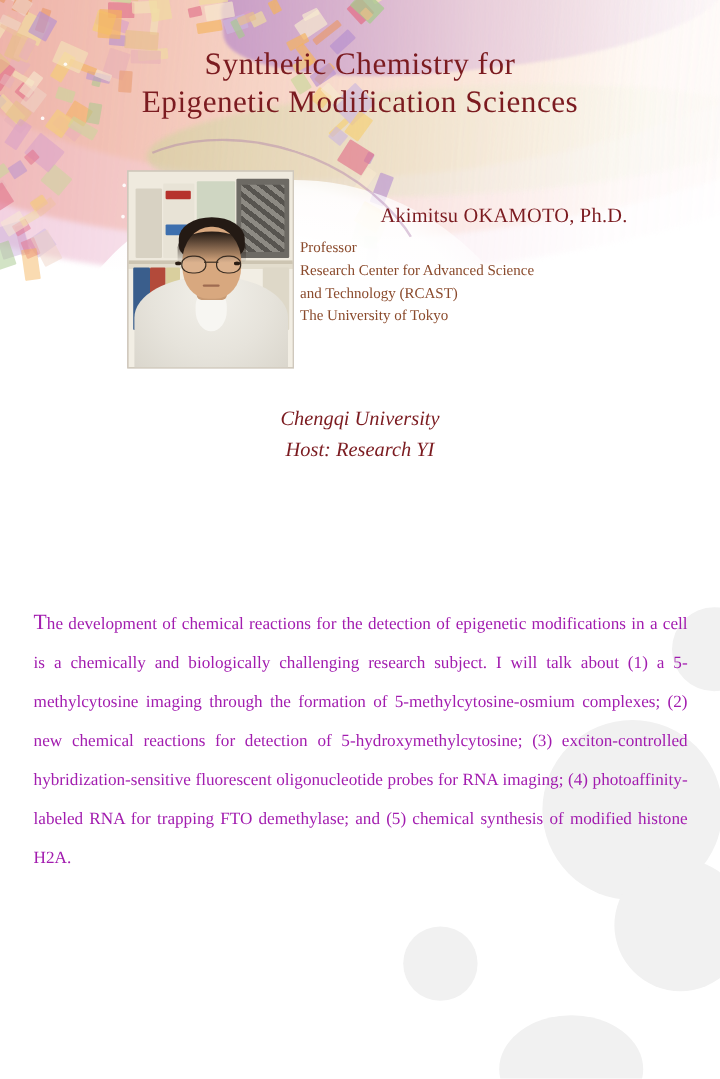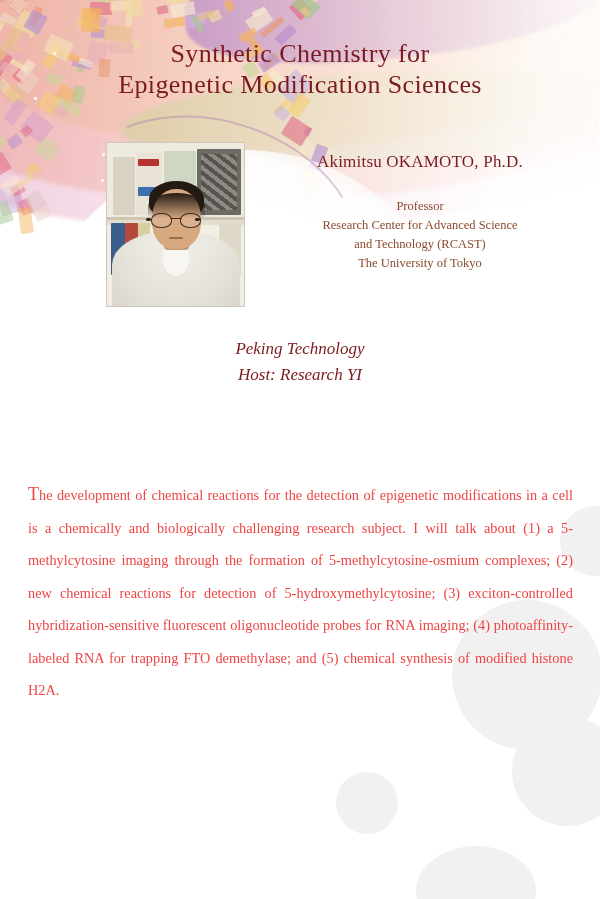--- a/index.html
+++ b/index.html
@@ -183,55 +183,54 @@
   .ph-eye {
     position: absolute; top: 75px; width: 5px; height: 2.5px; background: #2a1d14; border-radius: 50%;
   }
   .ph-mouth {
     position: absolute; left: 50%; top: 94px; width: 14px; height: 2px; margin-left: -7px;
     background: #9e6b51; border-radius: 2px;
   }
 
   .speaker-name {
     position: absolute;
-    left: 250px; top: 152px;
+    left: 250px; top: 170px;
     width: 340px;
     text-align: center;
     color: #7b1b20;
     font-size: 17px;
     letter-spacing: .2px;
   }
   .affil {
     position: absolute;
     left: 250px; top: 197px;
     width: 340px;
-    text-align: center;
     color: #8a4a2c;
     font-size: 12.5px;
     line-height: 19px;
   }
   .affil div { white-space: nowrap; }
 
   .details {
     position: absolute;
     left: 0; top: 336px;
     width: 600px;
     text-align: center;
     color: #7b1b20;
     font-size: 17px;
     line-height: 25.5px;
     font-style: italic;
   }
   .details div { white-space: nowrap; }
 
   .abstract {
     position: absolute;
-    left: 28px; top: 479px;
+    left: 28px; top: 504px;
     width: 545px;
-    color: #ef4444;
+    color: #a21caf;
     font-size: 14.3px;
     line-height: 32.5px;
     text-align: justify;
   }
   .abstract .dropcap {
     font-size: 18px;
     line-height: 18px;
   }
 
   
@@ -441,21 +440,21 @@
     <div class="speaker-name">Akimitsu OKAMOTO, Ph.D.</div>
 
     <div class="affil">
       <div>Professor</div>
       <div>Research Center for Advanced Science</div>
       <div>and Technology (RCAST)</div>
       <div>The University of Tokyo</div>
     </div>
 
     <div class="details">
-      <div>Peking Technology</div>
+      <div>Chengqi University</div>
       <div>Host: Research YI</div>
     </div>
 
     <div class="abstract"><span class="dropcap">T</span><span>he development of chemical reactions for the detection of epigenetic modifications in a cell is a chemically and biologically challenging research subject. I will talk about (1) a 5-methylcytosine imaging through the formation of 5-methylcytosine-osmium complexes; (2) new chemical reactions for detection of 5-hydroxymethylcytosine; (3) exciton-controlled hybridization-sensitive fluorescent oligonucleotide probes for RNA imaging; (4) photoaffinity-labeled RNA for trapping FTO demethylase; and (5) chemical synthesis of modified histone H2A.</span></div>
 
     <div class="footer">
 
       <div class="pku-logo">
         
         

